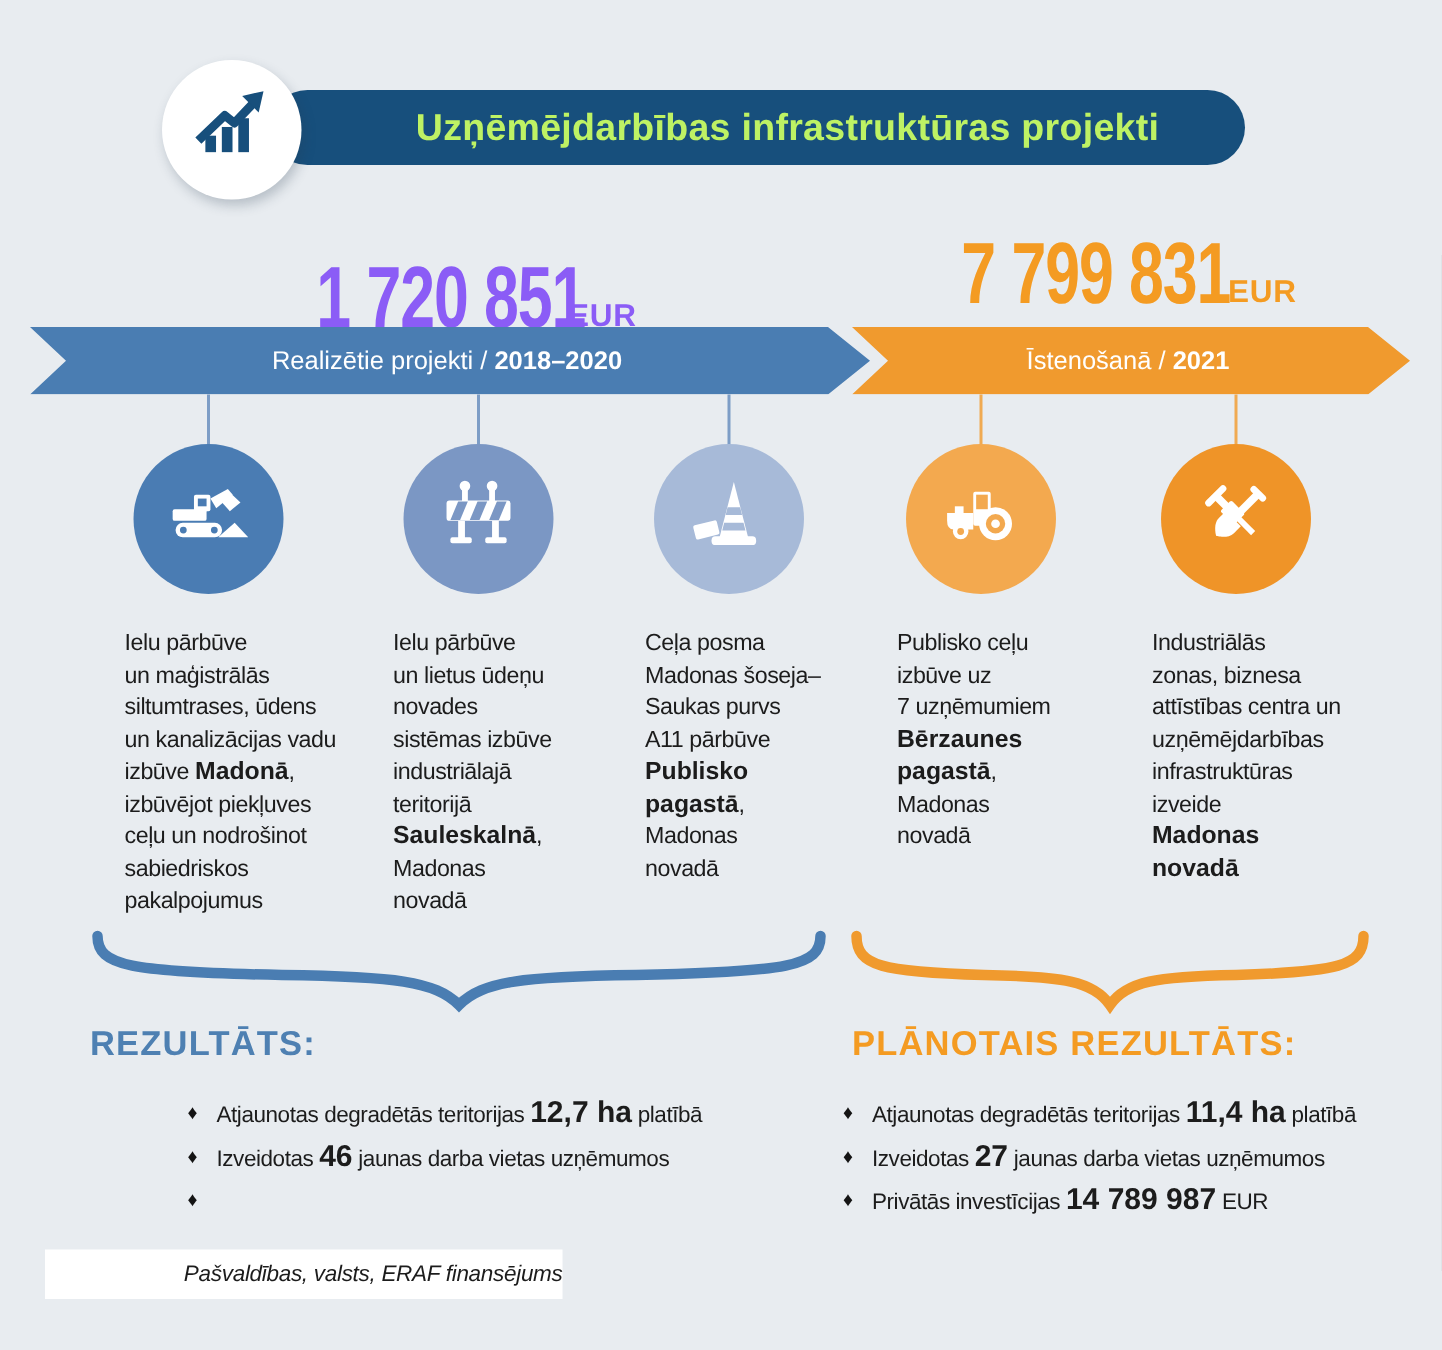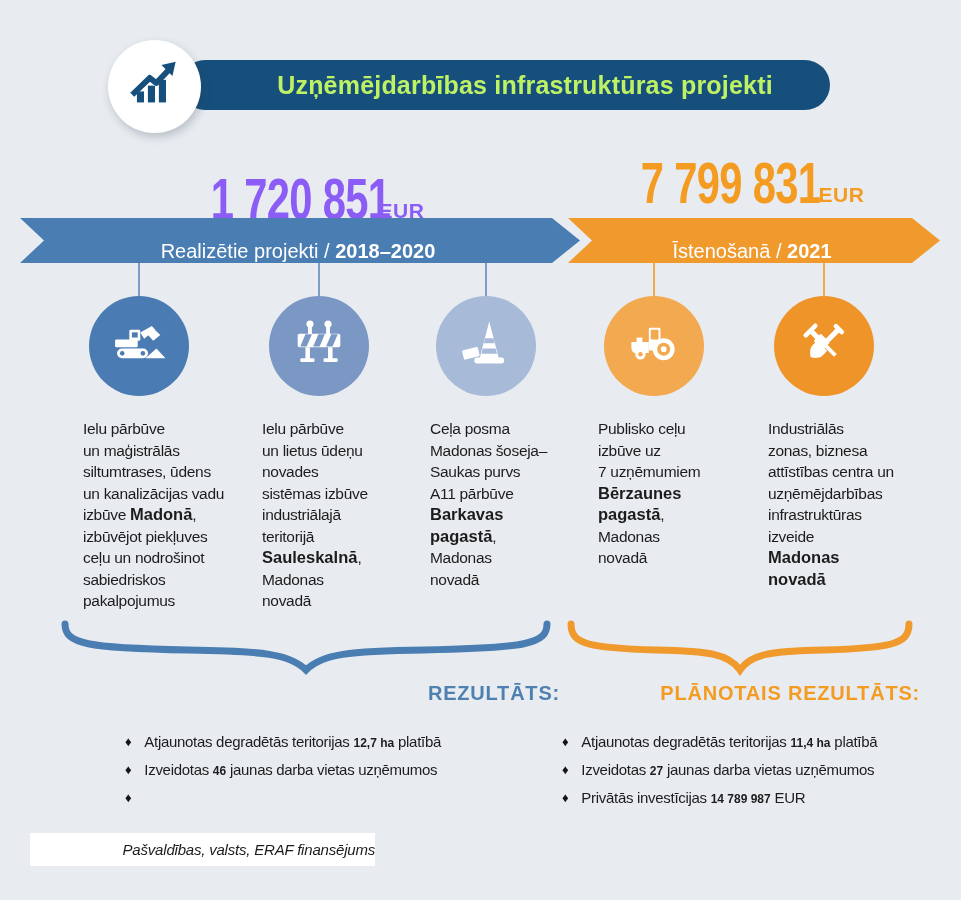--- a/index.html
+++ b/index.html
@@ -28,22 +28,22 @@
   }
   
   .amount { position:absolute; top:142px; height:70px; display:flex; align-items:flex-end; justify-content:center; }
   .amount.left  { left:20px;  width:560px; color:#8b5cf6;margin-top:16px; }
   .amount.right { left:530px; width:410px; color:#f49b22;gap:10px; }
   .amount-number { display:inline-block; font-size:58px; font-weight:700; letter-spacing:-1px; transform:scaleX(0.72); transform-origin:center bottom; line-height:1; }
   .amount-cur { font-size:21px; font-weight:700; margin-left:-46px; padding-bottom:5px; letter-spacing:0.5px; }
   
   .arrow {
     position:absolute; top:218px; height:45px;
-    display:flex; align-items:flex-end; justify-content:center;
-    color:#fff; font-size:20px;
+    display:flex; align-items:center; justify-content:center;
+    color:#fff; font-size:17px;
     clip-path:polygon(0 0, calc(100% - 28px) 0, 100% 50%, calc(100% - 28px) 100%, 0 100%, 24px 50%);
     padding:0 30px 0 26px;
   }
   .arrow.blue   { left:20px;  width:560px; background:#4a7db2; }
   .arrow.orange { left:568px; width:372px; background:#f09a2e; }
   .arrow b { font-weight:700; white-space:pre; }
   .arrow span { white-space:pre; }
   
   .connector { position:absolute; top:263px; width:2px; height:35px; }
   .circle {
@@ -53,30 +53,30 @@
   
   .ptext {
     position:absolute; top:418px;
     font-size:15.5px; line-height:21.5px; letter-spacing:-0.3px;
     white-space:pre-line;
   }
   .ptext b { font-weight:700; font-size:16.5px; letter-spacing:0; }
   
   .brace { position:absolute; top:616px; }
   
-  .result-title { position:absolute; top:682px; font-size:20px; font-weight:700; letter-spacing:0.8px; text-align:right; }
+  .result-title { position:absolute; top:682px; font-size:23px; font-weight:700; letter-spacing:0.8px; text-align:left; }
   .result-title.blue   { left:60px;  width:500px; color:#4e80b2; }
   .result-title.orange { left:568px; width:352px; color:#f49b22; }
   
   .bullets { position:absolute; top:733px; }
   .bullets.left  { left:125px; width:420px; }
   .bullets.right { left:562px; width:390px; }
   .bullet-row { display:flex; align-items:flex-start; margin-bottom:9px; font-size:15px; letter-spacing:-0.3px; line-height:18px; }
   .bullet-row .diamond { font-size:13px; margin-right:13px; line-height:18px; color:#141414; }
-  .bullet-row b { font-weight:700; font-size:12px; letter-spacing:0; white-space:pre;margin-top:44px; }
+  .bullet-row b { font-weight:700; font-size:20px; letter-spacing:0; white-space:pre;margin-top:44px; }
   .bullet-row span.seg { white-space:pre; }
   .bullet-row .text { white-space:normal; }
   
   .footer {
     position:absolute; left:30px; top:833px; width:345px; height:33px;
     background:#fff; display:flex; align-items:center; justify-content:flex-end;
     font-size:15px; font-style:italic; letter-spacing:-0.2px; color:#1c1c1c;
   }
 </style>
 </head>
@@ -229,21 +229,21 @@
 sistēmas izbūve
 industriālajā
 teritorijā
 </span><b>Sauleskalnā</b><span class="seg">,
 Madonas
 novadā</span></div>
   <div class="ptext" style="left:430px;width:168px"><span class="seg">Ceļa posma
 Madonas šoseja–
 Saukas purvs
 A11 pārbūve
-</span><b>Barkavas
+</span><b>Publisko
 pagastā</b><span class="seg">,
 Madonas
 novadā</span></div>
   <div class="ptext" style="left:598px;width:172px"><span class="seg">Publisko ceļu
 izbūve uz
 7 uzņēmumiem
 </span><b>Bērzaunes
 pagastā</b><span class="seg">,
 Madonas
 novadā</span></div>

